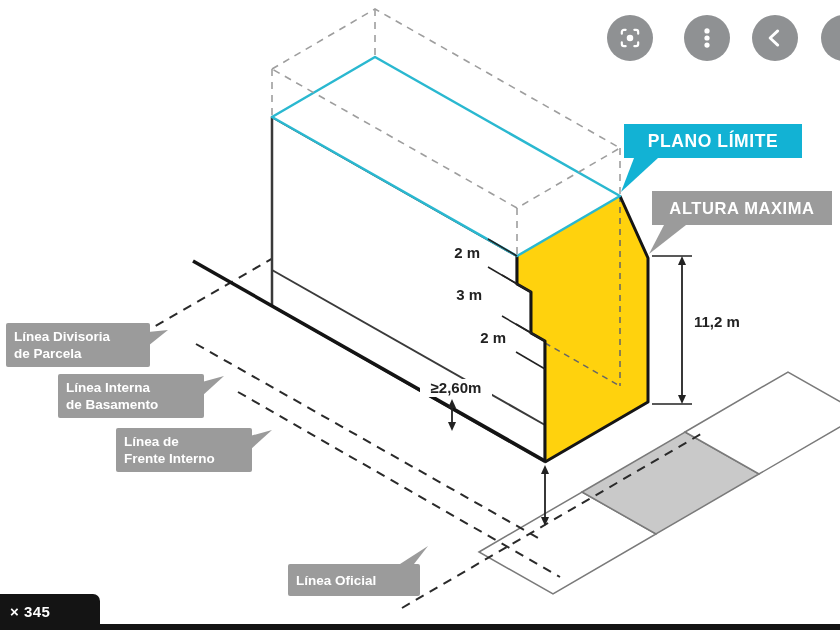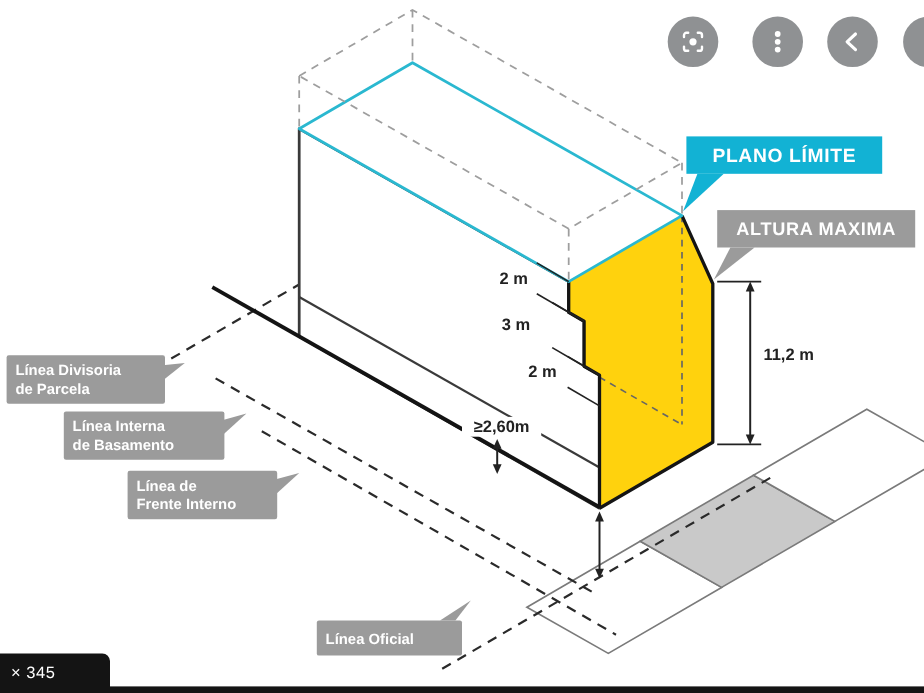--- a/index.html
+++ b/index.html
@@ -14,21 +14,21 @@
   .toolbar{position:absolute;left:0;top:0;width:840px;height:80px;pointer-events:none;}
   .circle-btn{
     position:absolute;top:15px;width:46px;height:46px;border-radius:50%;
     background:#8f9193;display:flex;align-items:center;justify-content:center;
     pointer-events:auto;cursor:pointer;
   }
   
   .bottom-strip{position:absolute;left:0;right:0;bottom:0;height:6px;background:#141414;}
   .count-badge{
     position:absolute;left:0;bottom:0;height:36px;min-width:78px;
-    background:#141414;color:#ffffff;font-size:15px;font-weight:normal;
+    background:#141414;color:#ffffff;font-size:15px;font-weight:bold;
     line-height:36px;padding:0 12px 0 10px;border-top-right-radius:7px;
     letter-spacing:0.5px;cursor:pointer;
   }
   
   text{font-family:"Liberation Sans", sans-serif;}
   .callout-text{fill:#ffffff;font-size:13.5px;font-weight:bold;}
   .dim-text{fill:#222222;font-size:15px;font-weight:bold;}
   .header-text{fill:#ffffff;font-weight:bold;letter-spacing:0.6px;}
 </style>
 </head>

